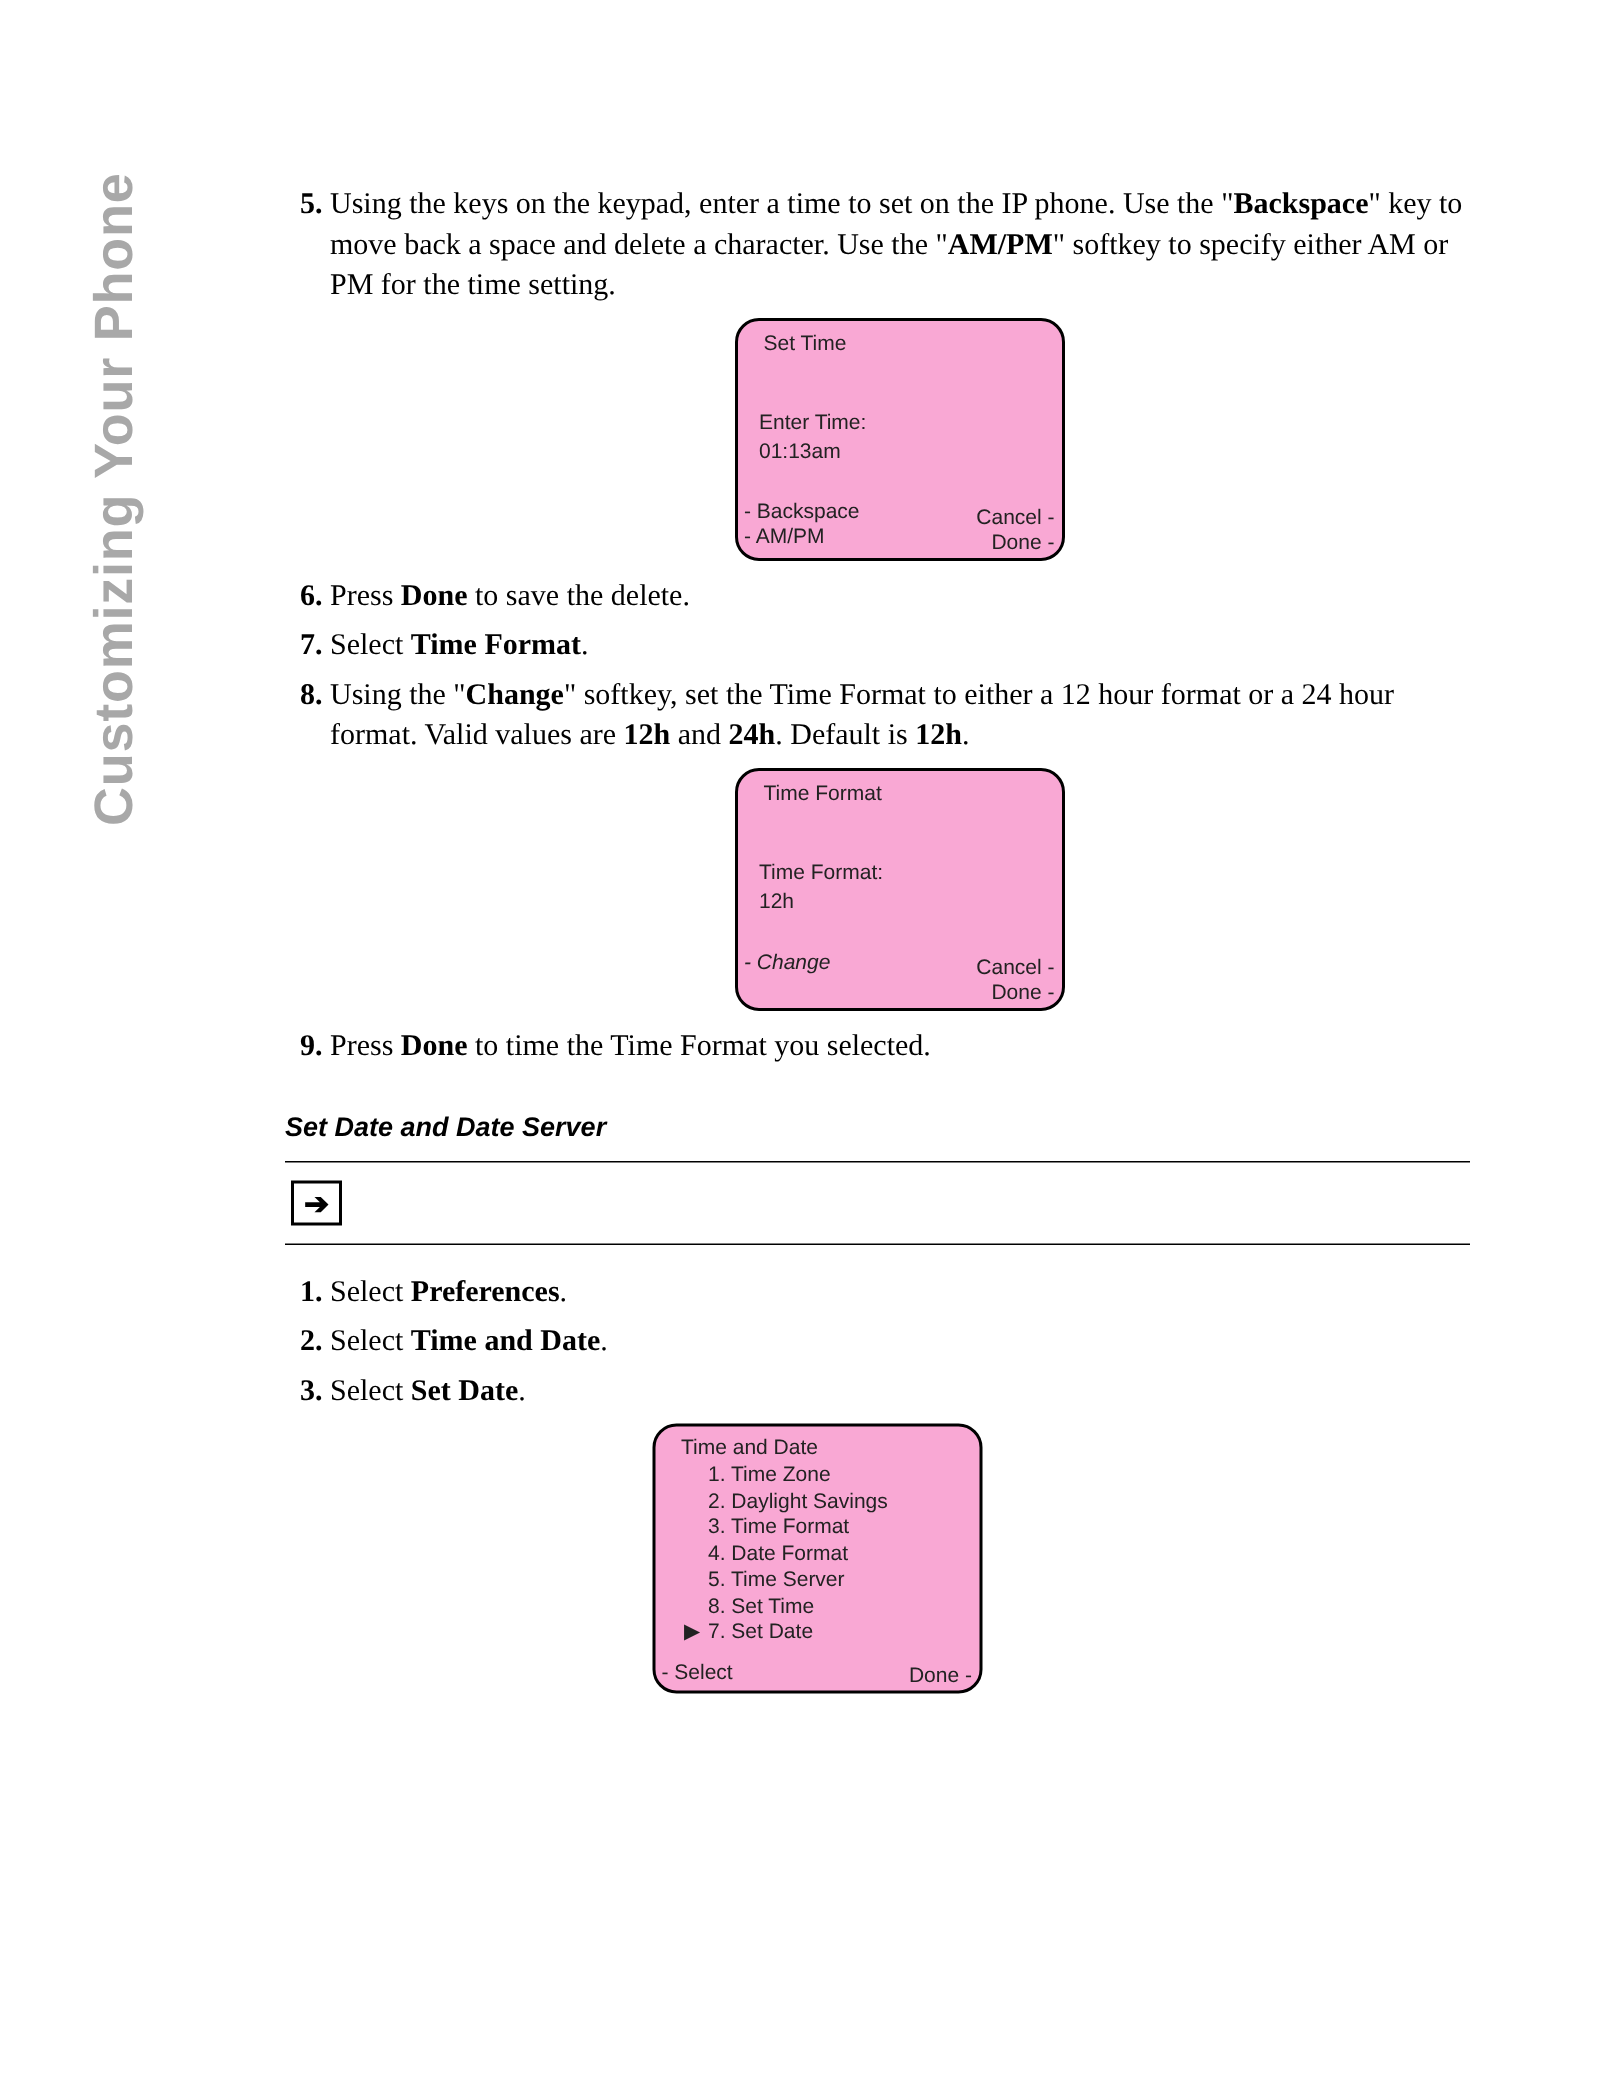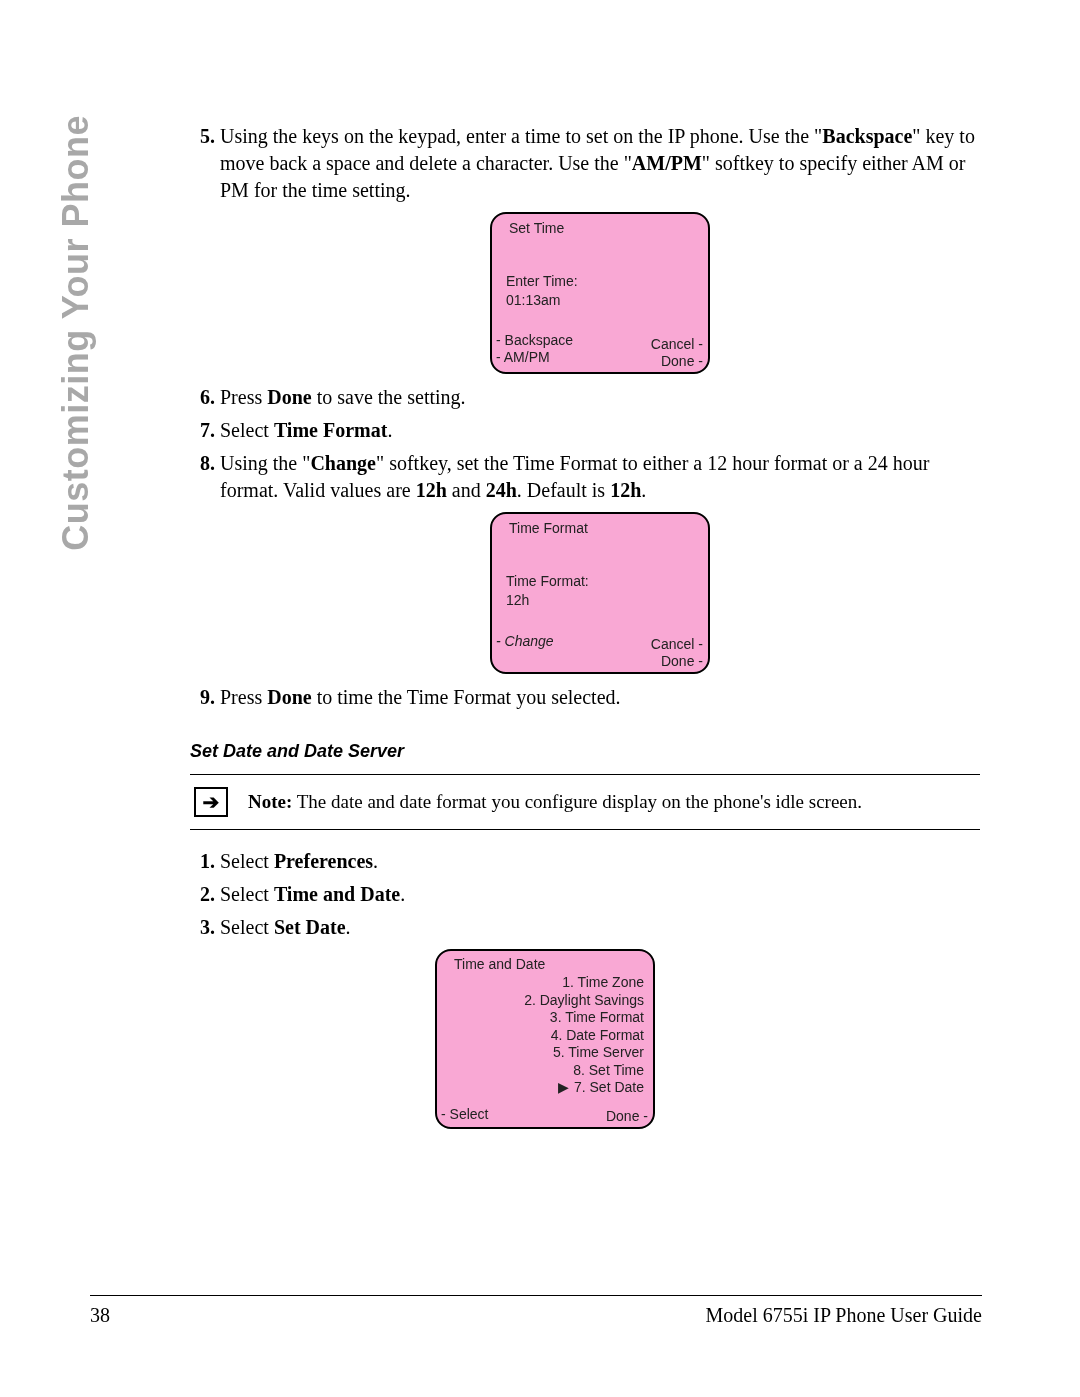--- a/index.html
+++ b/index.html
@@ -87,21 +87,20 @@
   .screen-menu {
     height: 180px;
   }
   .screen-menu .menu-list {
     margin: 2px 0 0 10px;
     font-size: 14px;
     line-height: 1.25;
   }
   .screen-menu .menu-list .row {
     display: flex;
-    justify-content: flex-end;
   }
   .screen-menu .menu-list .row .mk {
     width: 16px;
   }
   .section-subhead {
     font-family: Arial, Helvetica, sans-serif;
     font-weight: bold;
     font-style: italic;
     font-size: 18px;
     margin: 30px 0 12px 80px;
@@ -175,21 +174,21 @@
             <div class="br">
               <div>Cancel -</div>
               <div>Done -</div>
             </div>
           </div>
         </div>
       </li>
 
       <li style="font-weight:bold;">
         <span style="font-weight:normal;">
-          <span>Press </span><span class="b">Done</span><span> to save the setting.</span>
+          <span>Press </span><span class="b">Done</span><span> to save the delete.</span>
         </span>
       </li>
 
       <li style="font-weight:bold;">
         <span style="font-weight:normal;">
           <span>Select </span><span class="b">Time Format</span><span>.</span>
         </span>
       </li>
 
       <li style="font-weight:bold;">
@@ -220,23 +219,20 @@
         <span style="font-weight:normal;">
           <span>Press </span><span class="b">Done</span><span> to time the Time Format you selected.</span>
         </span>
       </li>
     </ol>
 
     <div class="section-subhead">Set Date and Date Server</div>
 
     <div class="note-block">
       <div class="note-icon">➔</div>
-      <div>
-        <span class="b">Note:</span><span> The date and date format you configure display on the phone's idle screen.</span>
-      </div>
     </div>
 
     <ol class="steps" start="1" style="margin-top:18px;">
       <li style="font-weight:bold;">
         <span style="font-weight:normal;">
           <span>Select </span><span class="b">Preferences</span><span>.</span>
         </span>
       </li>
       <li style="font-weight:bold;">
         <span style="font-weight:normal;">
@@ -289,21 +285,14 @@
           <div>- Select</div>
         </div>
         <div class="br">
           <div>Done -</div>
         </div>
       </div>
     </div>
 
   </div>
 
-  <div class="footer">
-    <div class="footer-rule"></div>
-    <div class="footer-row">
-      <span>38</span>
-      <span>Model 6755i IP Phone User Guide</span>
-    </div>
-  </div>
 
 </div>
 
 </body></html>

